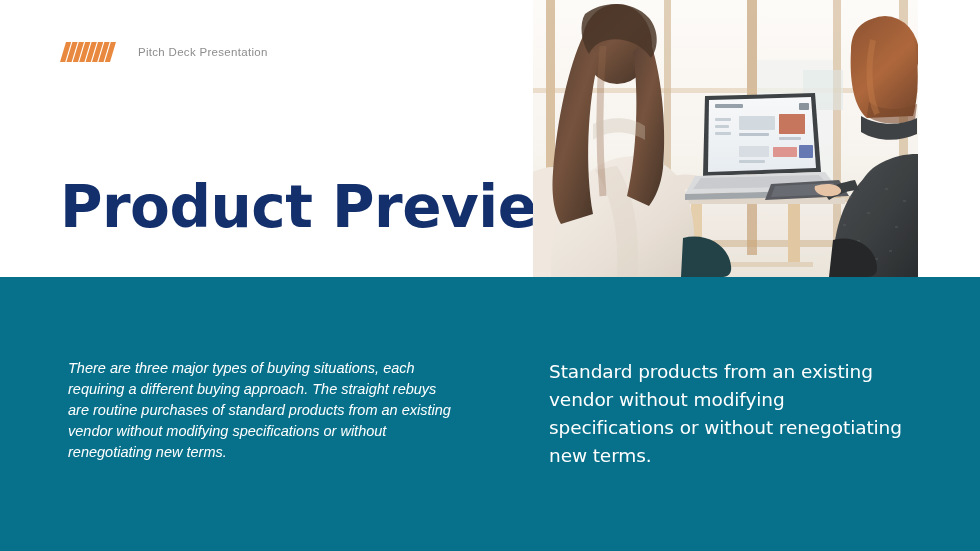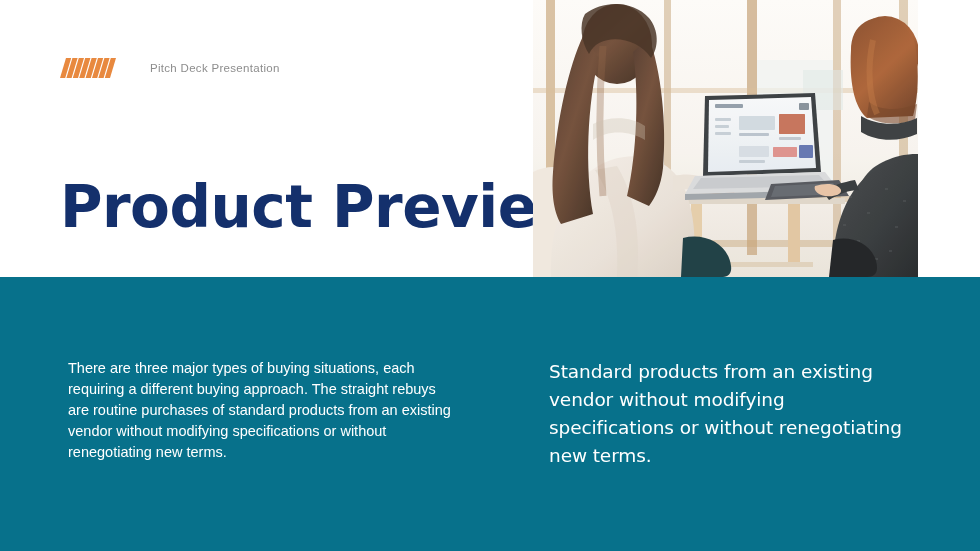--- a/index.html
+++ b/index.html
@@ -29,25 +29,24 @@
     left: 0; top: 0;
     width: 980px;
     height: 278px;
     background: #ffffff;
   }
 
   
   .brand-row {
     position: absolute;
     left: 60px;
-    top: 56px;
+    top: 40px;
     display: flex;
     align-items: center;
     height: 24px;
-    gap: 12px;
   }
   .logo-mark {
     width: 56px;
     height: 20px;
     display: block;
     flex: 0 0 auto;
   }
   .brand-label {
     margin-left: 22px;
     font-family: "Liberation Sans", sans-serif;
@@ -99,20 +98,21 @@
   .body-left {
     position: absolute;
     left: 68px;
     top: 358px;
     width: 390px;
     font-family: "Liberation Sans", sans-serif;
     font-size: 14.5px;
     line-height: 21px;
     color: #ffffff;
     margin: 0;
+    font-style: italic;
   }
   .body-right {
     position: absolute;
     left: 549px;
     top: 358px;
     width: 365px;
     font-family: "DejaVu Sans", sans-serif;
     font-weight: normal;
     font-size: 18.5px;
     line-height: 28px;

